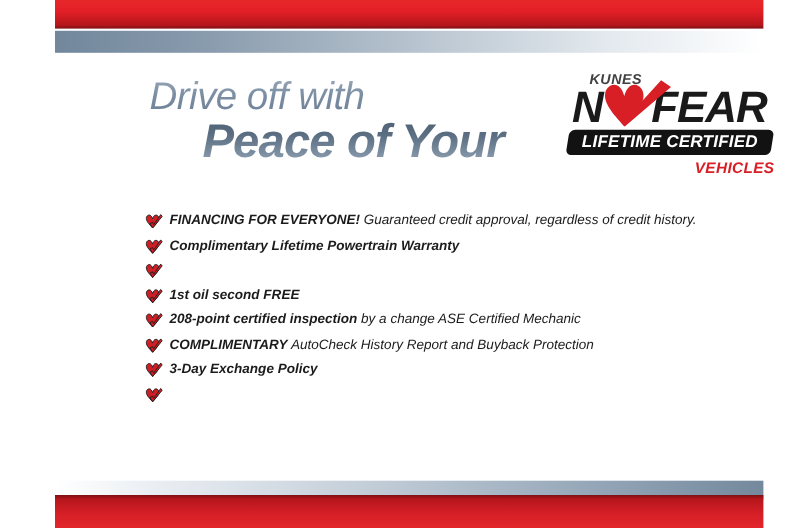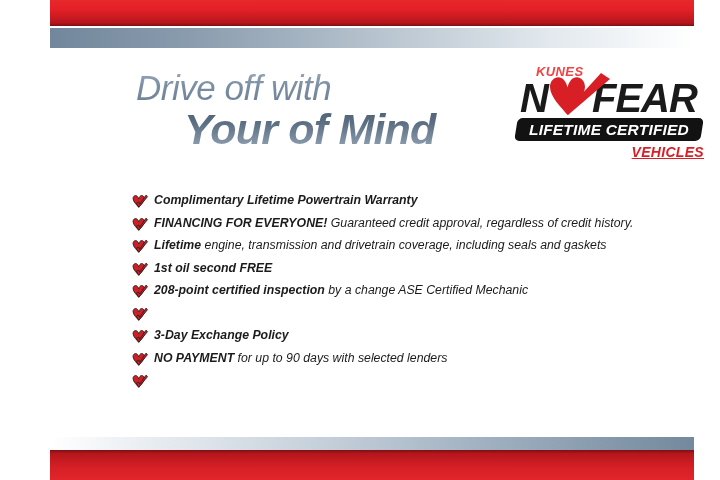--- a/index.html
+++ b/index.html
@@ -101,21 +101,21 @@
     width: 195px;
     height: 105px;
   }
   .logo-kunes {
     position: absolute;
     left: 26px;
     top: 0px;
     font-size: 13px;
     font-weight: bold;
     font-style: italic;
-    color: #ef4444;
+    color: #404040;
     letter-spacing: 0.4px;
   }
   .logo-nofear {
     position: absolute;
     left: 6px;
     top: 13px;
     width: 186px;
     height: 42px;
   }
   .logo-n, .logo-fear {
@@ -164,21 +164,20 @@
   }
   .logo-vehicles {
     position: absolute;
     right: 1px;
     top: 80px;
     font-size: 14px;
     font-weight: bold;
     font-style: italic;
     color: #d91f26;
     letter-spacing: 0.3px;
-    text-decoration: underline;
   }
 
   
   .features {
     position: absolute;
     left: 120px;
     top: 192px;
     width: 560px;
   }
   .feature-row {
@@ -220,21 +219,21 @@
 
 <div class="page">
 
   <div class="bar-band bar-red top-red"></div>
   <div class="bar-band bar-gray-top top-gray"></div>
 
   <div class="header">
 
     <div class="headline">
       <div class="headline-line1">Drive off with</div>
-      <div class="headline-line2">Your of Mind</div>
+      <div class="headline-line2">Peace of Your</div>
     </div>
 
     <div class="logo">
       <div class="logo-kunes">KUNES</div>
 
       <div class="logo-nofear">
         <span class="logo-n">N</span>
         <span class="logo-fear">FEAR</span>
         <svg class="logo-check" viewBox="0 0 68 52">
           <path d="M4 16 C4 7, 13 3, 18 9 C20 11.5, 21 14, 21.5 16.5 C22 14, 23 11.5, 25 9 C30 3, 39 7, 39 16 C39 26, 27 37, 21.5 44 C16 37, 4 26, 4 16 Z" fill="#d91f26"></path>
@@ -251,40 +250,37 @@
 
   </div>
 
   <div class="features">
       <div class="feature-row">
         <span class="check-icon"><svg viewBox="0 0 32 28">
             <path d="M2 9 C2 3.5, 8 1, 11 5 C12.3 6.6, 13 8.2, 13.4 9.8 C13.8 8.2, 14.5 6.6, 15.8 5 C18.8 1, 24.8 3.5, 24.8 9 C24.8 15.5, 16.6 22.5, 13.4 26.5 C10.2 22.5, 2 15.5, 2 9 Z" fill="#cf1f26" stroke="#1b1b1b" stroke-width="1.6" stroke-linejoin="round"></path>
             <path d="M13.6 26.5 L8.6 18.8 L13.4 16.2 L15.4 20.4 L28.2 2.2 L31 5.4 Z" fill="#cf1f26" stroke="#1b1b1b" stroke-width="1.6" stroke-linejoin="round"></path>
           </svg></span>
         <div>
+          <div class="feature-text"><b>FINANCING FOR EVERYONE!</b><span> Guaranteed credit approval, regardless of credit history.</span></div>
+        </div>
+      </div>
+      <div class="feature-row">
+        <span class="check-icon"><svg viewBox="0 0 32 28">
+            <path d="M2 9 C2 3.5, 8 1, 11 5 C12.3 6.6, 13 8.2, 13.4 9.8 C13.8 8.2, 14.5 6.6, 15.8 5 C18.8 1, 24.8 3.5, 24.8 9 C24.8 15.5, 16.6 22.5, 13.4 26.5 C10.2 22.5, 2 15.5, 2 9 Z" fill="#cf1f26" stroke="#1b1b1b" stroke-width="1.6" stroke-linejoin="round"></path>
+            <path d="M13.6 26.5 L8.6 18.8 L13.4 16.2 L15.4 20.4 L28.2 2.2 L31 5.4 Z" fill="#cf1f26" stroke="#1b1b1b" stroke-width="1.6" stroke-linejoin="round"></path>
+          </svg></span>
+        <div>
           <div class="feature-text"><b>Complimentary Lifetime Powertrain Warranty</b></div>
         </div>
       </div>
       <div class="feature-row">
         <span class="check-icon"><svg viewBox="0 0 32 28">
             <path d="M2 9 C2 3.5, 8 1, 11 5 C12.3 6.6, 13 8.2, 13.4 9.8 C13.8 8.2, 14.5 6.6, 15.8 5 C18.8 1, 24.8 3.5, 24.8 9 C24.8 15.5, 16.6 22.5, 13.4 26.5 C10.2 22.5, 2 15.5, 2 9 Z" fill="#cf1f26" stroke="#1b1b1b" stroke-width="1.6" stroke-linejoin="round"></path>
             <path d="M13.6 26.5 L8.6 18.8 L13.4 16.2 L15.4 20.4 L28.2 2.2 L31 5.4 Z" fill="#cf1f26" stroke="#1b1b1b" stroke-width="1.6" stroke-linejoin="round"></path>
           </svg></span>
-        <div>
-          <div class="feature-text"><b>FINANCING FOR EVERYONE!</b><span> Guaranteed credit approval, regardless of credit history.</span></div>
-        </div>
-      </div>
-      <div class="feature-row">
-        <span class="check-icon"><svg viewBox="0 0 32 28">
-            <path d="M2 9 C2 3.5, 8 1, 11 5 C12.3 6.6, 13 8.2, 13.4 9.8 C13.8 8.2, 14.5 6.6, 15.8 5 C18.8 1, 24.8 3.5, 24.8 9 C24.8 15.5, 16.6 22.5, 13.4 26.5 C10.2 22.5, 2 15.5, 2 9 Z" fill="#cf1f26" stroke="#1b1b1b" stroke-width="1.6" stroke-linejoin="round"></path>
-            <path d="M13.6 26.5 L8.6 18.8 L13.4 16.2 L15.4 20.4 L28.2 2.2 L31 5.4 Z" fill="#cf1f26" stroke="#1b1b1b" stroke-width="1.6" stroke-linejoin="round"></path>
-          </svg></span>
-        <div>
-          <div class="feature-text"><b>Lifetime</b><span> engine, transmission and drivetrain coverage, including seals and gaskets</span></div>
-        </div>
       </div>
       <div class="feature-row">
         <span class="check-icon"><svg viewBox="0 0 32 28">
             <path d="M2 9 C2 3.5, 8 1, 11 5 C12.3 6.6, 13 8.2, 13.4 9.8 C13.8 8.2, 14.5 6.6, 15.8 5 C18.8 1, 24.8 3.5, 24.8 9 C24.8 15.5, 16.6 22.5, 13.4 26.5 C10.2 22.5, 2 15.5, 2 9 Z" fill="#cf1f26" stroke="#1b1b1b" stroke-width="1.6" stroke-linejoin="round"></path>
             <path d="M13.6 26.5 L8.6 18.8 L13.4 16.2 L15.4 20.4 L28.2 2.2 L31 5.4 Z" fill="#cf1f26" stroke="#1b1b1b" stroke-width="1.6" stroke-linejoin="round"></path>
           </svg></span>
         <div>
           <div class="feature-text"><b>1st oil second FREE</b></div>
         </div>
       </div>
@@ -295,37 +291,31 @@
           </svg></span>
         <div>
           <div class="feature-text"><b>208-point certified inspection</b><span> by a change ASE Certified Mechanic</span></div>
         </div>
       </div>
       <div class="feature-row">
         <span class="check-icon"><svg viewBox="0 0 32 28">
             <path d="M2 9 C2 3.5, 8 1, 11 5 C12.3 6.6, 13 8.2, 13.4 9.8 C13.8 8.2, 14.5 6.6, 15.8 5 C18.8 1, 24.8 3.5, 24.8 9 C24.8 15.5, 16.6 22.5, 13.4 26.5 C10.2 22.5, 2 15.5, 2 9 Z" fill="#cf1f26" stroke="#1b1b1b" stroke-width="1.6" stroke-linejoin="round"></path>
             <path d="M13.6 26.5 L8.6 18.8 L13.4 16.2 L15.4 20.4 L28.2 2.2 L31 5.4 Z" fill="#cf1f26" stroke="#1b1b1b" stroke-width="1.6" stroke-linejoin="round"></path>
           </svg></span>
+        <div>
+          <div class="feature-text"><b>COMPLIMENTARY</b><span> AutoCheck History Report and Buyback Protection</span></div>
+        </div>
       </div>
       <div class="feature-row">
         <span class="check-icon"><svg viewBox="0 0 32 28">
             <path d="M2 9 C2 3.5, 8 1, 11 5 C12.3 6.6, 13 8.2, 13.4 9.8 C13.8 8.2, 14.5 6.6, 15.8 5 C18.8 1, 24.8 3.5, 24.8 9 C24.8 15.5, 16.6 22.5, 13.4 26.5 C10.2 22.5, 2 15.5, 2 9 Z" fill="#cf1f26" stroke="#1b1b1b" stroke-width="1.6" stroke-linejoin="round"></path>
             <path d="M13.6 26.5 L8.6 18.8 L13.4 16.2 L15.4 20.4 L28.2 2.2 L31 5.4 Z" fill="#cf1f26" stroke="#1b1b1b" stroke-width="1.6" stroke-linejoin="round"></path>
           </svg></span>
         <div>
           <div class="feature-text"><b>3-Day Exchange Policy</b></div>
-        </div>
-      </div>
-      <div class="feature-row">
-        <span class="check-icon"><svg viewBox="0 0 32 28">
-            <path d="M2 9 C2 3.5, 8 1, 11 5 C12.3 6.6, 13 8.2, 13.4 9.8 C13.8 8.2, 14.5 6.6, 15.8 5 C18.8 1, 24.8 3.5, 24.8 9 C24.8 15.5, 16.6 22.5, 13.4 26.5 C10.2 22.5, 2 15.5, 2 9 Z" fill="#cf1f26" stroke="#1b1b1b" stroke-width="1.6" stroke-linejoin="round"></path>
-            <path d="M13.6 26.5 L8.6 18.8 L13.4 16.2 L15.4 20.4 L28.2 2.2 L31 5.4 Z" fill="#cf1f26" stroke="#1b1b1b" stroke-width="1.6" stroke-linejoin="round"></path>
-          </svg></span>
-        <div>
-          <div class="feature-text"><b>NO PAYMENT</b><span> for up to 90 days with selected lenders</span></div>
         </div>
       </div>
       <div class="feature-row">
         <span class="check-icon"><svg viewBox="0 0 32 28">
             <path d="M2 9 C2 3.5, 8 1, 11 5 C12.3 6.6, 13 8.2, 13.4 9.8 C13.8 8.2, 14.5 6.6, 15.8 5 C18.8 1, 24.8 3.5, 24.8 9 C24.8 15.5, 16.6 22.5, 13.4 26.5 C10.2 22.5, 2 15.5, 2 9 Z" fill="#cf1f26" stroke="#1b1b1b" stroke-width="1.6" stroke-linejoin="round"></path>
             <path d="M13.6 26.5 L8.6 18.8 L13.4 16.2 L15.4 20.4 L28.2 2.2 L31 5.4 Z" fill="#cf1f26" stroke="#1b1b1b" stroke-width="1.6" stroke-linejoin="round"></path>
           </svg></span>
       </div>
     </div>
 

